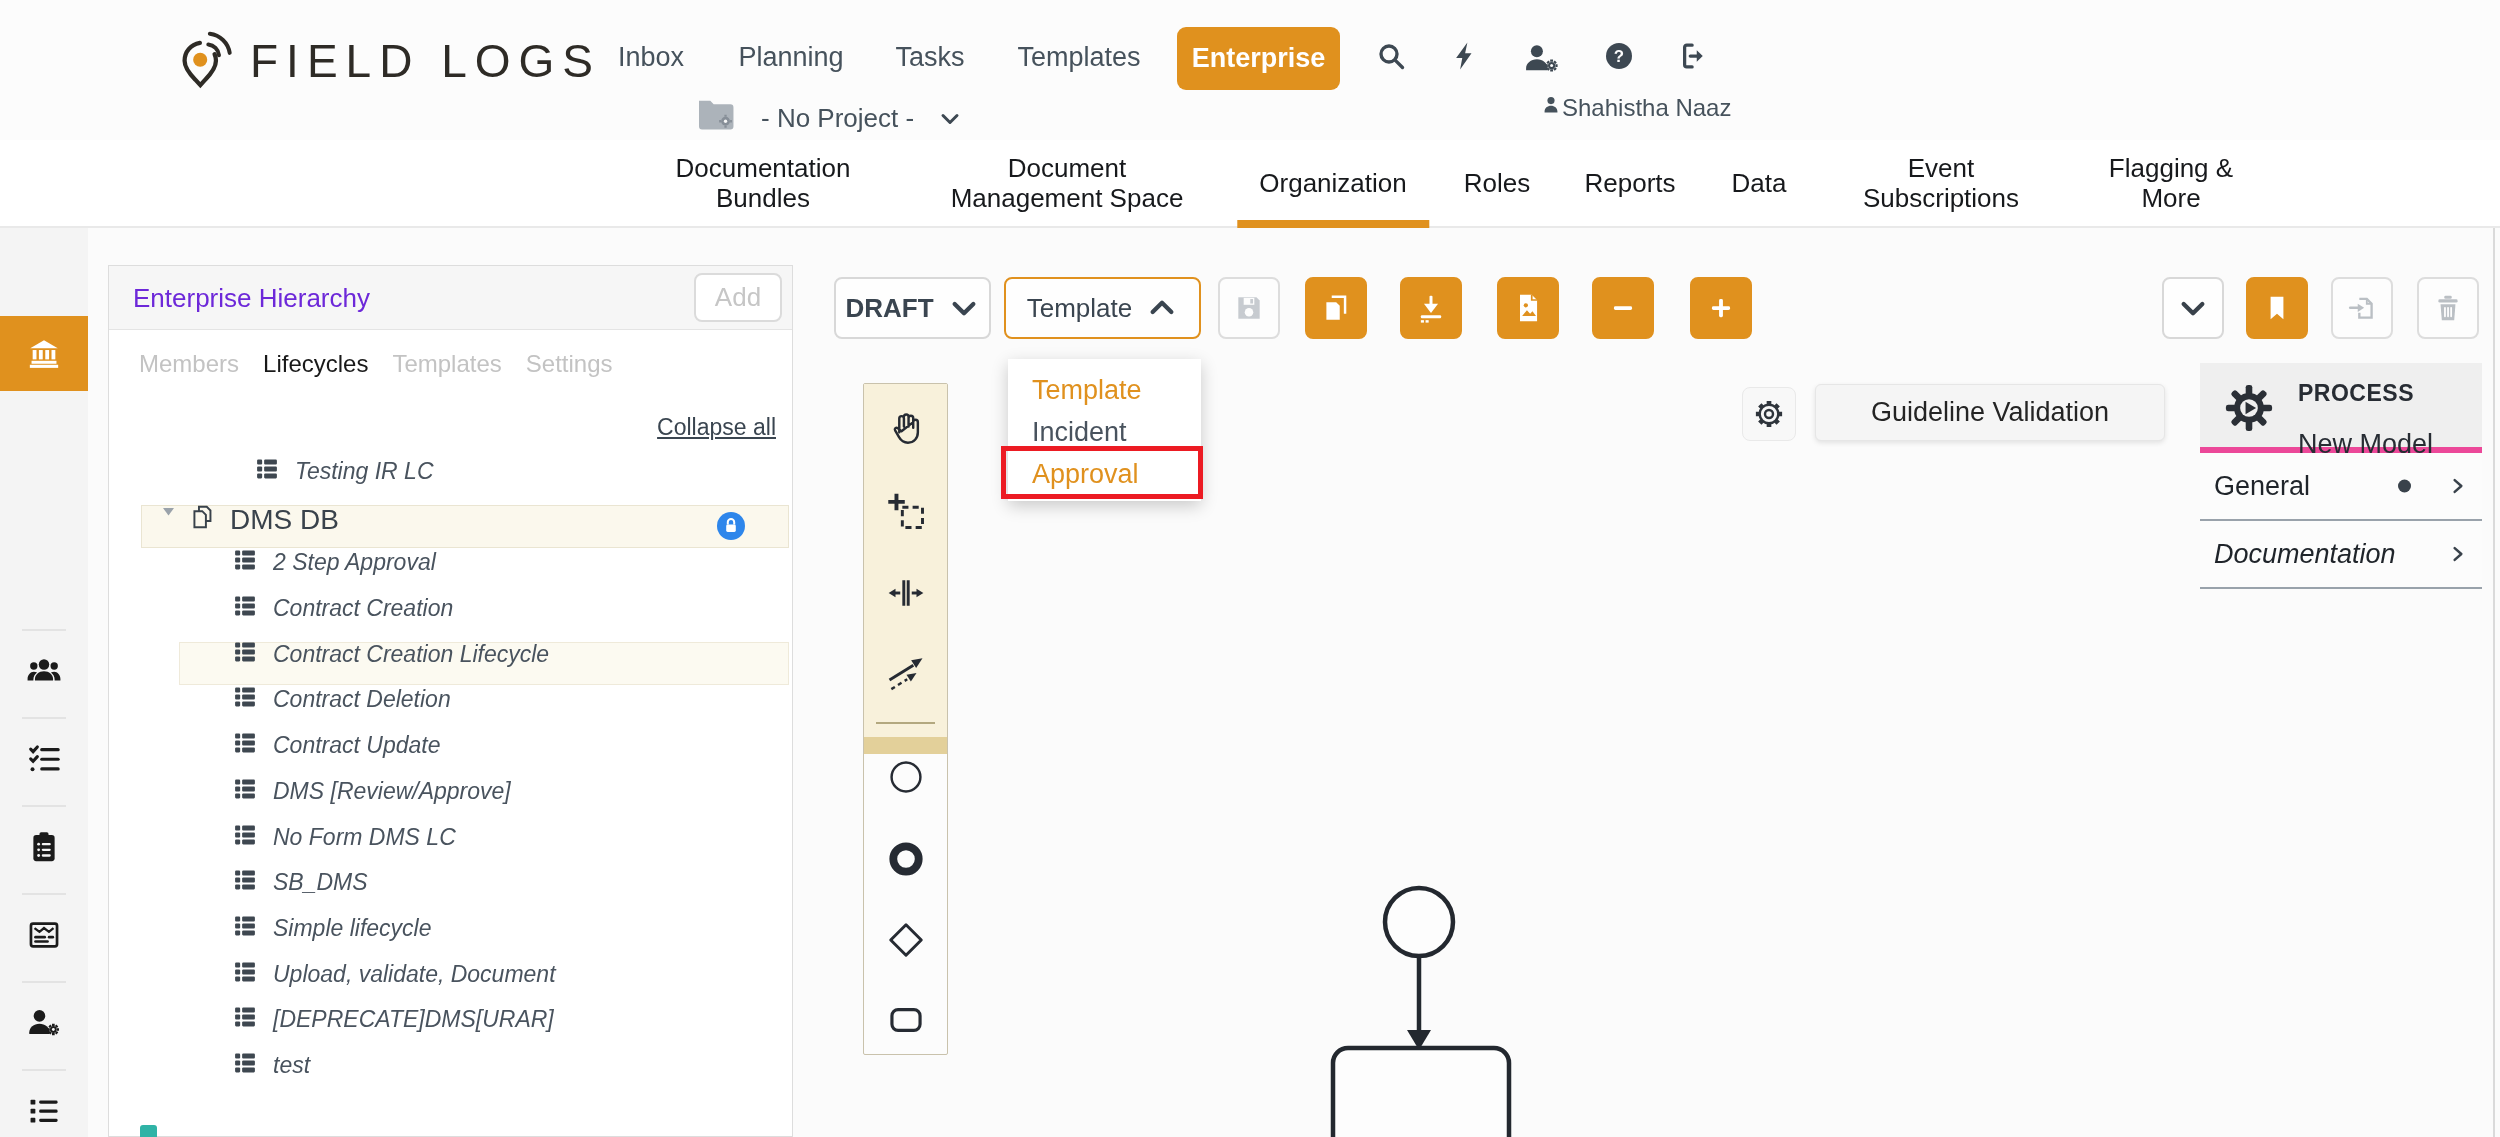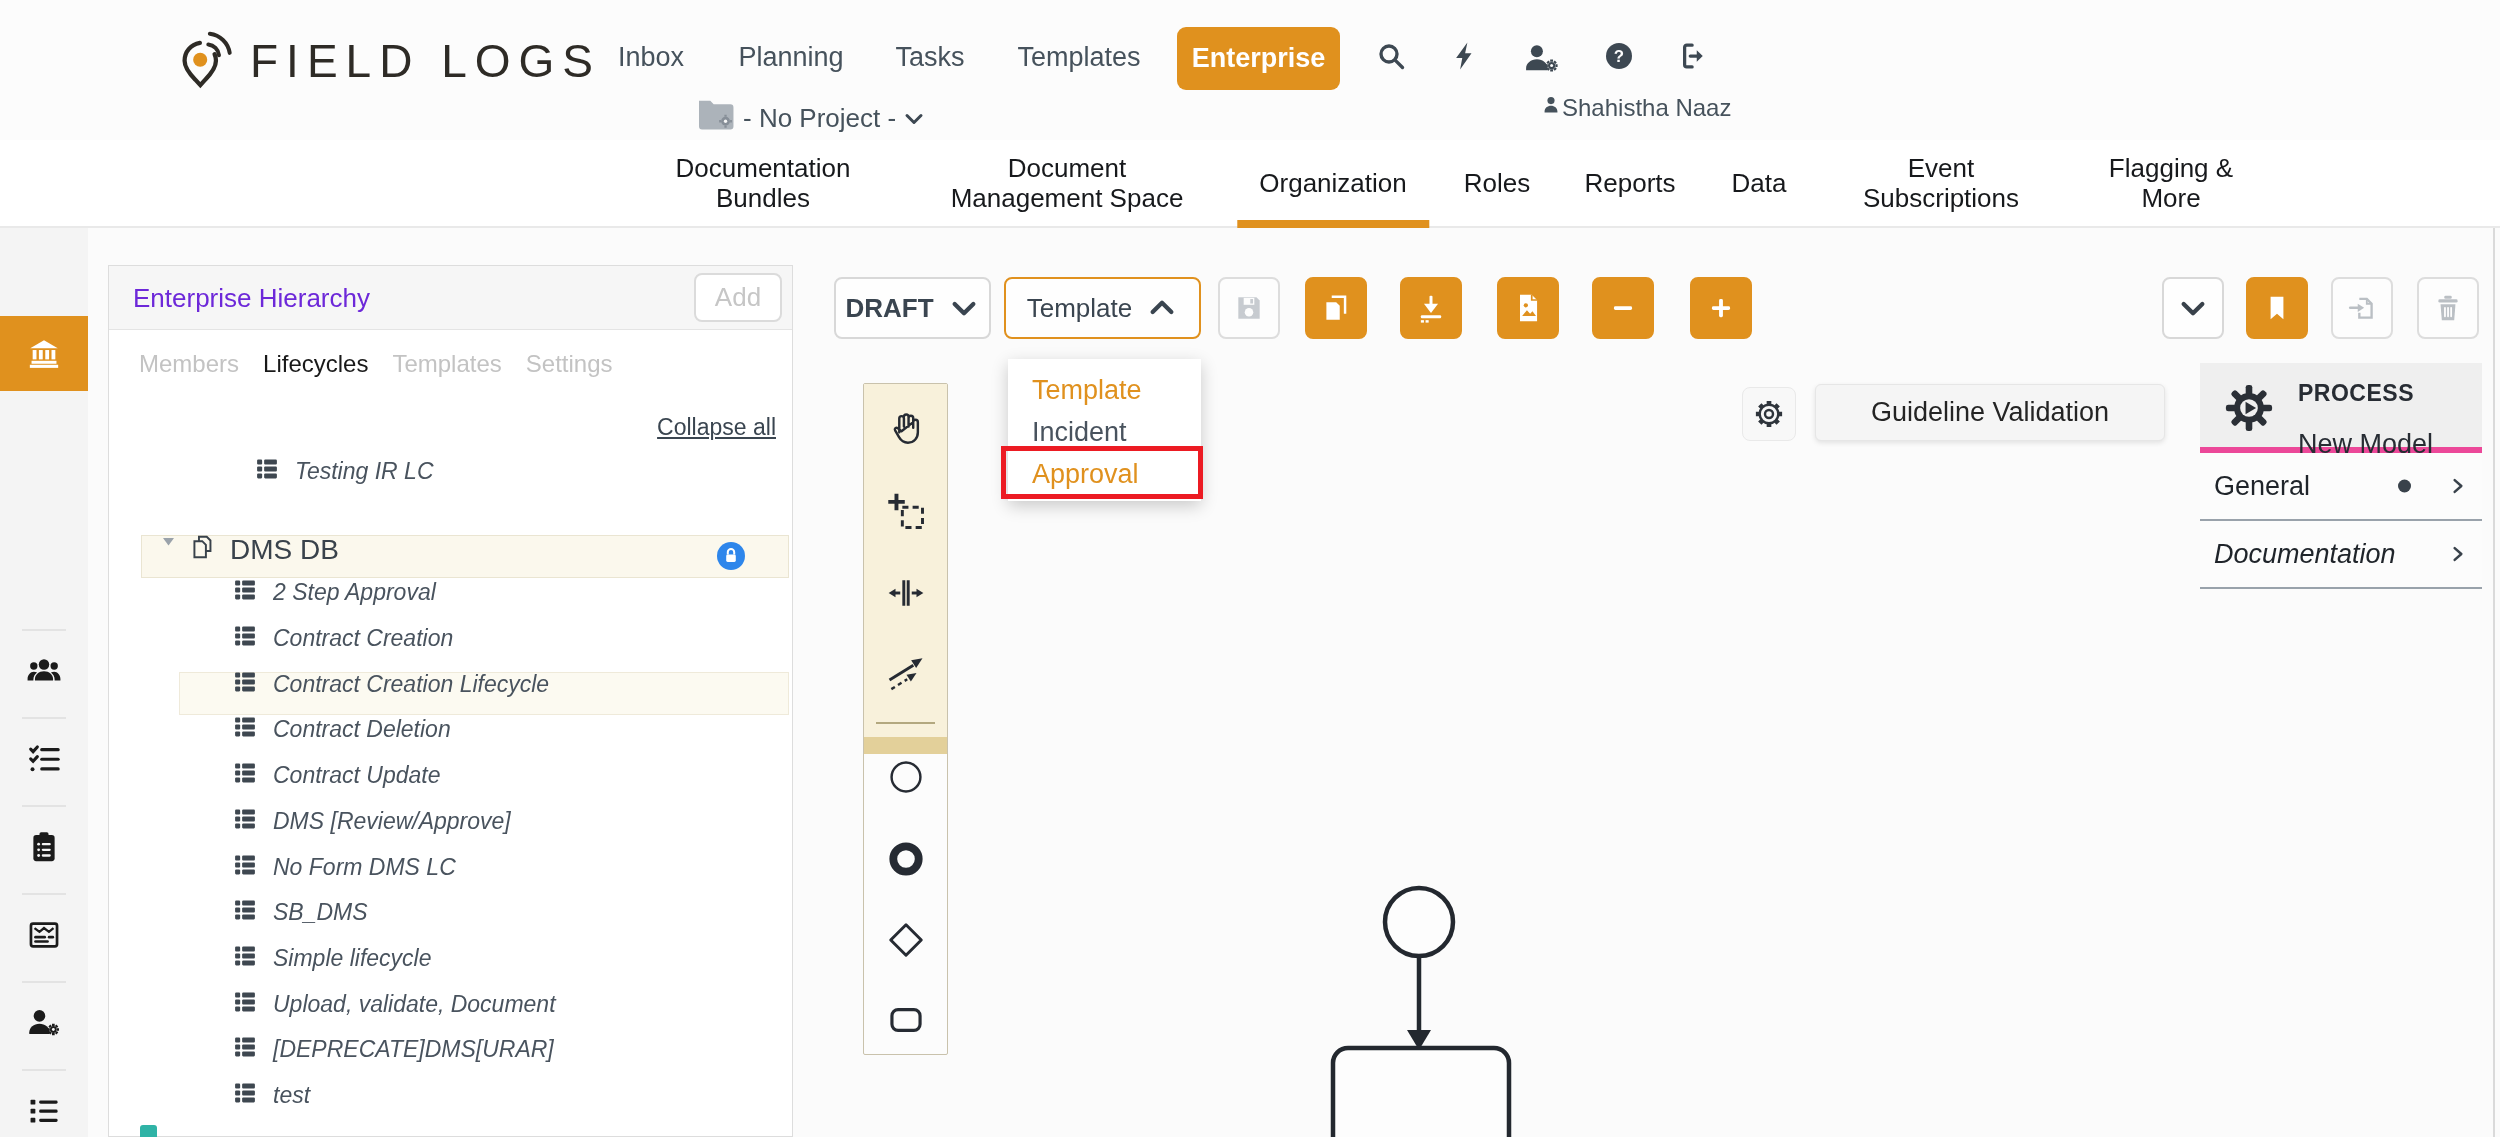--- a/index.html
+++ b/index.html
@@ -14,21 +14,21 @@
     font-size:27px;font-weight:500;color:#46525C;cursor:pointer;}
   .topnav-item:nth-child(1){left:651px}.topnav-item:nth-child(2){left:791px}
   .topnav-item:nth-child(3){left:930px}.topnav-item:nth-child(4){left:1079px}
   .enterprise-btn{position:absolute;left:1177px;top:27px;width:163px;height:63px;border-radius:9px;
     background:var(--accent,#E0911E);color:#fff;font-size:27px;font-weight:600;display:flex;align-items:center;justify-content:center;}
   .header-icons{position:absolute;left:1376px;top:41px;display:flex;gap:44px;align-items:center;color:#3D4852;}
   .header-icons .hicon{width:30px;height:30px;}
   .header-icons .hicon.wide{width:36px;}
   .user-chip{position:absolute;left:1540px;top:94px;display:flex;align-items:flex-start;gap:0;color:#46525C;font-size:24px;}
   .user-chip svg{width:22px;height:22px;color:#46525C;}
-  .project-select{position:absolute;left:697px;top:99px;display:flex;align-items:center;gap:6px;font-size:26px;color:#46525C;}
+  .project-select{position:absolute;left:697px;top:99px;display:flex;align-items:center;gap:24px;font-size:26px;color:#46525C;}
   .project-select .chev{width:24px;height:24px;color:#3D4852;}
 
   
   .subnav{position:absolute;left:0;top:140px;width:2500px;height:88px;background:#FFFFFF;border-bottom:2px solid #E9E9E9;}
   .subnav-item{position:absolute;top:0;height:88px;transform:translateX(-50%);display:flex;align-items:center;justify-content:center;
     text-align:center;font-size:26px;line-height:1.15;color:#17191C;white-space:pre-line;cursor:pointer;}
   .subnav-item:nth-child(1){left:763px}.subnav-item:nth-child(2){left:1067px}
   .subnav-item:nth-child(3){left:1333px}.subnav-item:nth-child(4){left:1497px}
   .subnav-item:nth-child(5){left:1630px}.subnav-item:nth-child(6){left:1759px}
   .subnav-item:nth-child(7){left:1941px}.subnav-item:nth-child(8){left:2171px}
@@ -52,21 +52,21 @@
     color:#C6C6C6;font-size:26px;display:flex;align-items:center;justify-content:center;cursor:pointer;}
   .panel-tabs{position:absolute;left:30px;top:84px;display:flex;gap:24px;}
   .ptab{font-size:24px;color:#C3C3C3;cursor:pointer;}
   .ptab.active{color:#191919;}
   .collapse-link{position:absolute;right:16px;top:148px;font-size:23px;color:#3A4550;text-decoration:underline;cursor:pointer;}
   .tree{position:absolute;left:0;top:192px;width:100%;}
   .tree-row{position:relative;height:45.7px;display:flex;align-items:flex-start;cursor:pointer;}
   .tree-row>*{position:relative;z-index:1;}
   .tree-row.leaf{padding-left:125px;}
   .tree-row.outer{padding-left:147px;}
-  .tree-row.parent{padding-left:52px;margin-top:30px;}
+  .tree-row.parent{padding-left:52px;}
   .tree-row .t-label{font-size:23px;font-style:italic;color:#49535E;margin-left:17px;white-space:nowrap;}
   .tree-row.parent .t-label{font-size:28px;font-style:normal;color:#39424B;margin-left:15px;}
   .tree-row .caret,.tree-row .pages,.tree-row .lock{display:none;}
   .tree-row.parent .caret{display:block;width:15px;height:15px;margin-right:13px;}
   .tree-row.parent .pages{display:block;width:26px;height:26px;}
   .tree-row .grid{display:block;width:22px;height:22px;}
   .tree-row.locked .lock{display:block;position:absolute;right:46px;top:7px;width:30px;height:30px;}
   .tree-row.parent::before{content:"";position:absolute;left:32px;right:3px;top:1px;bottom:1px;background:var(--cream,#FBF8ED);border:1px solid var(--cream-border,#EAE5D2);z-index:0;}
   .tree-row.selected::before{content:"";position:absolute;left:70px;right:3px;top:1px;bottom:1px;background:#FCFAF1;border:1px solid #EFEADA;z-index:0;}
 

